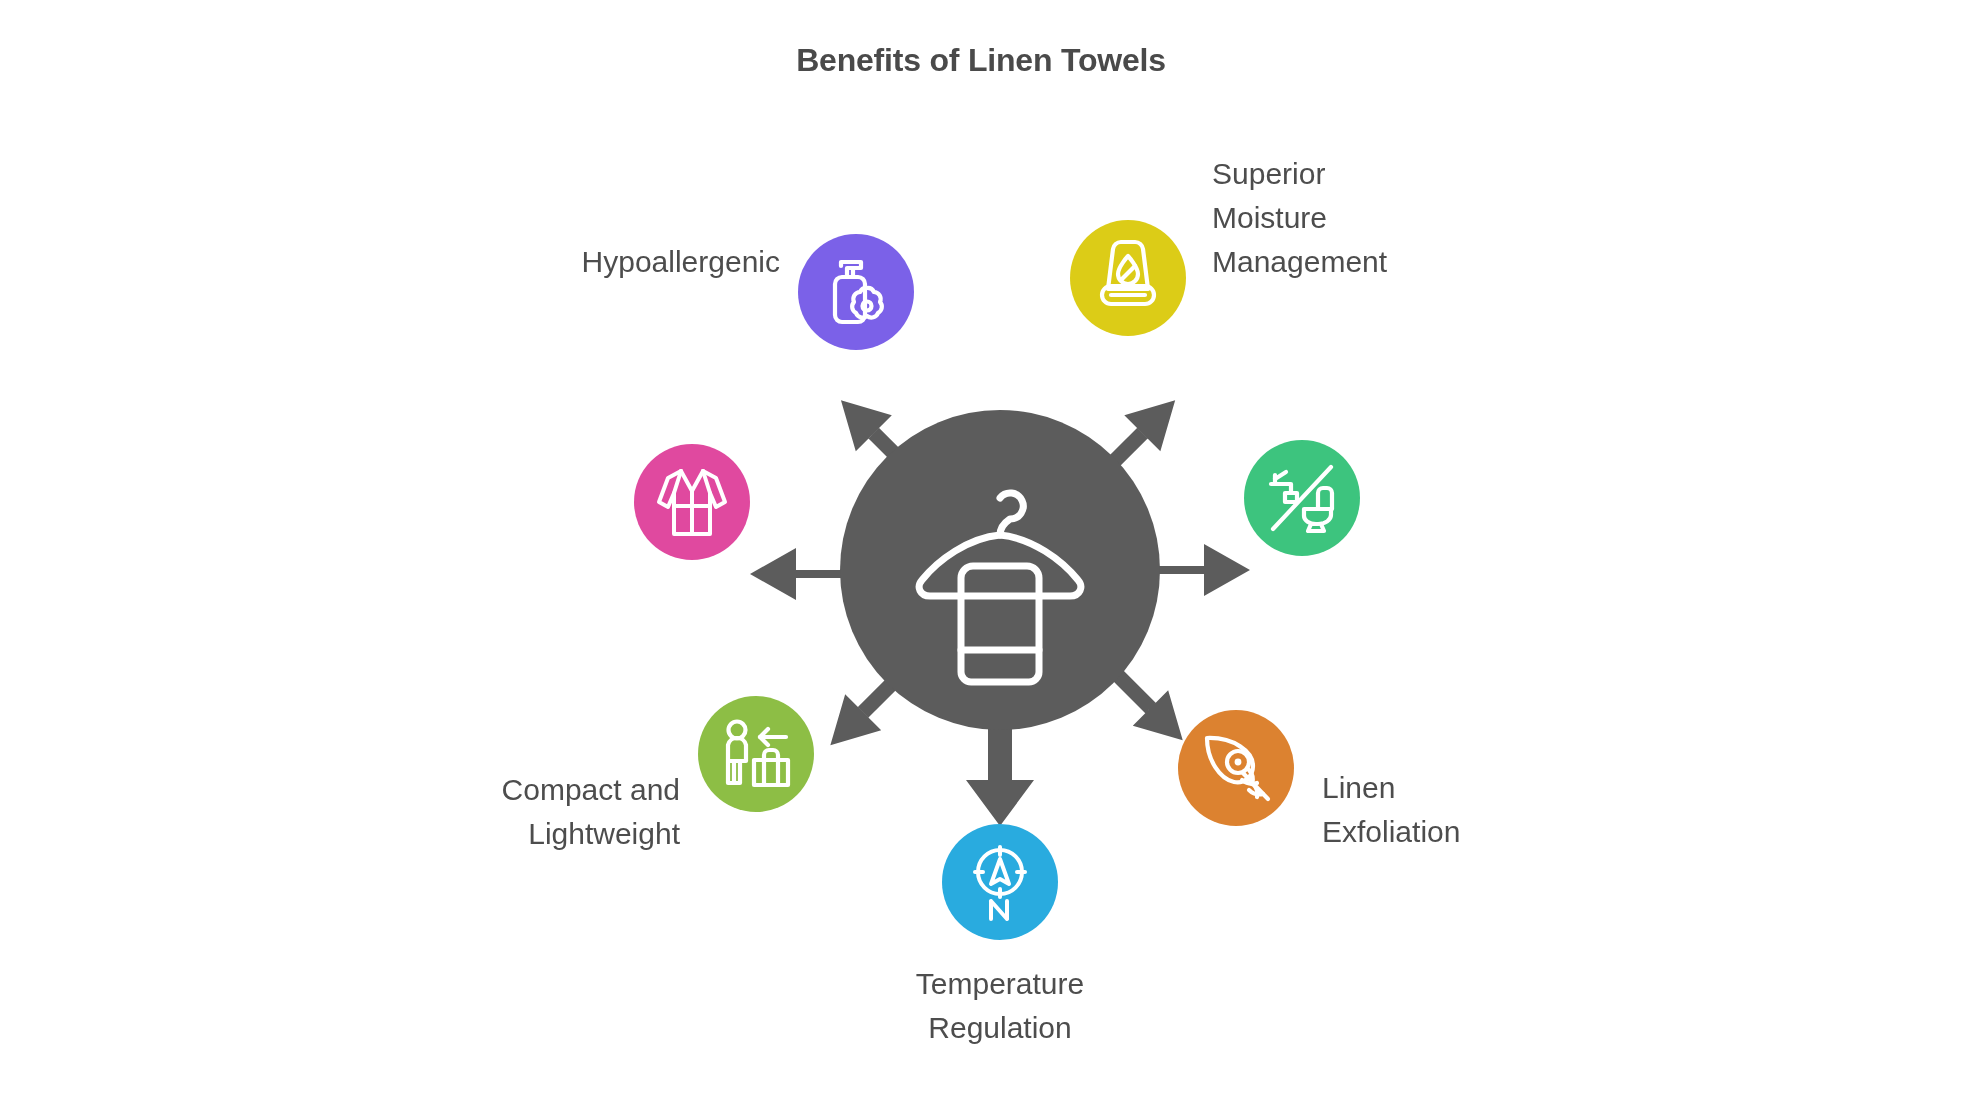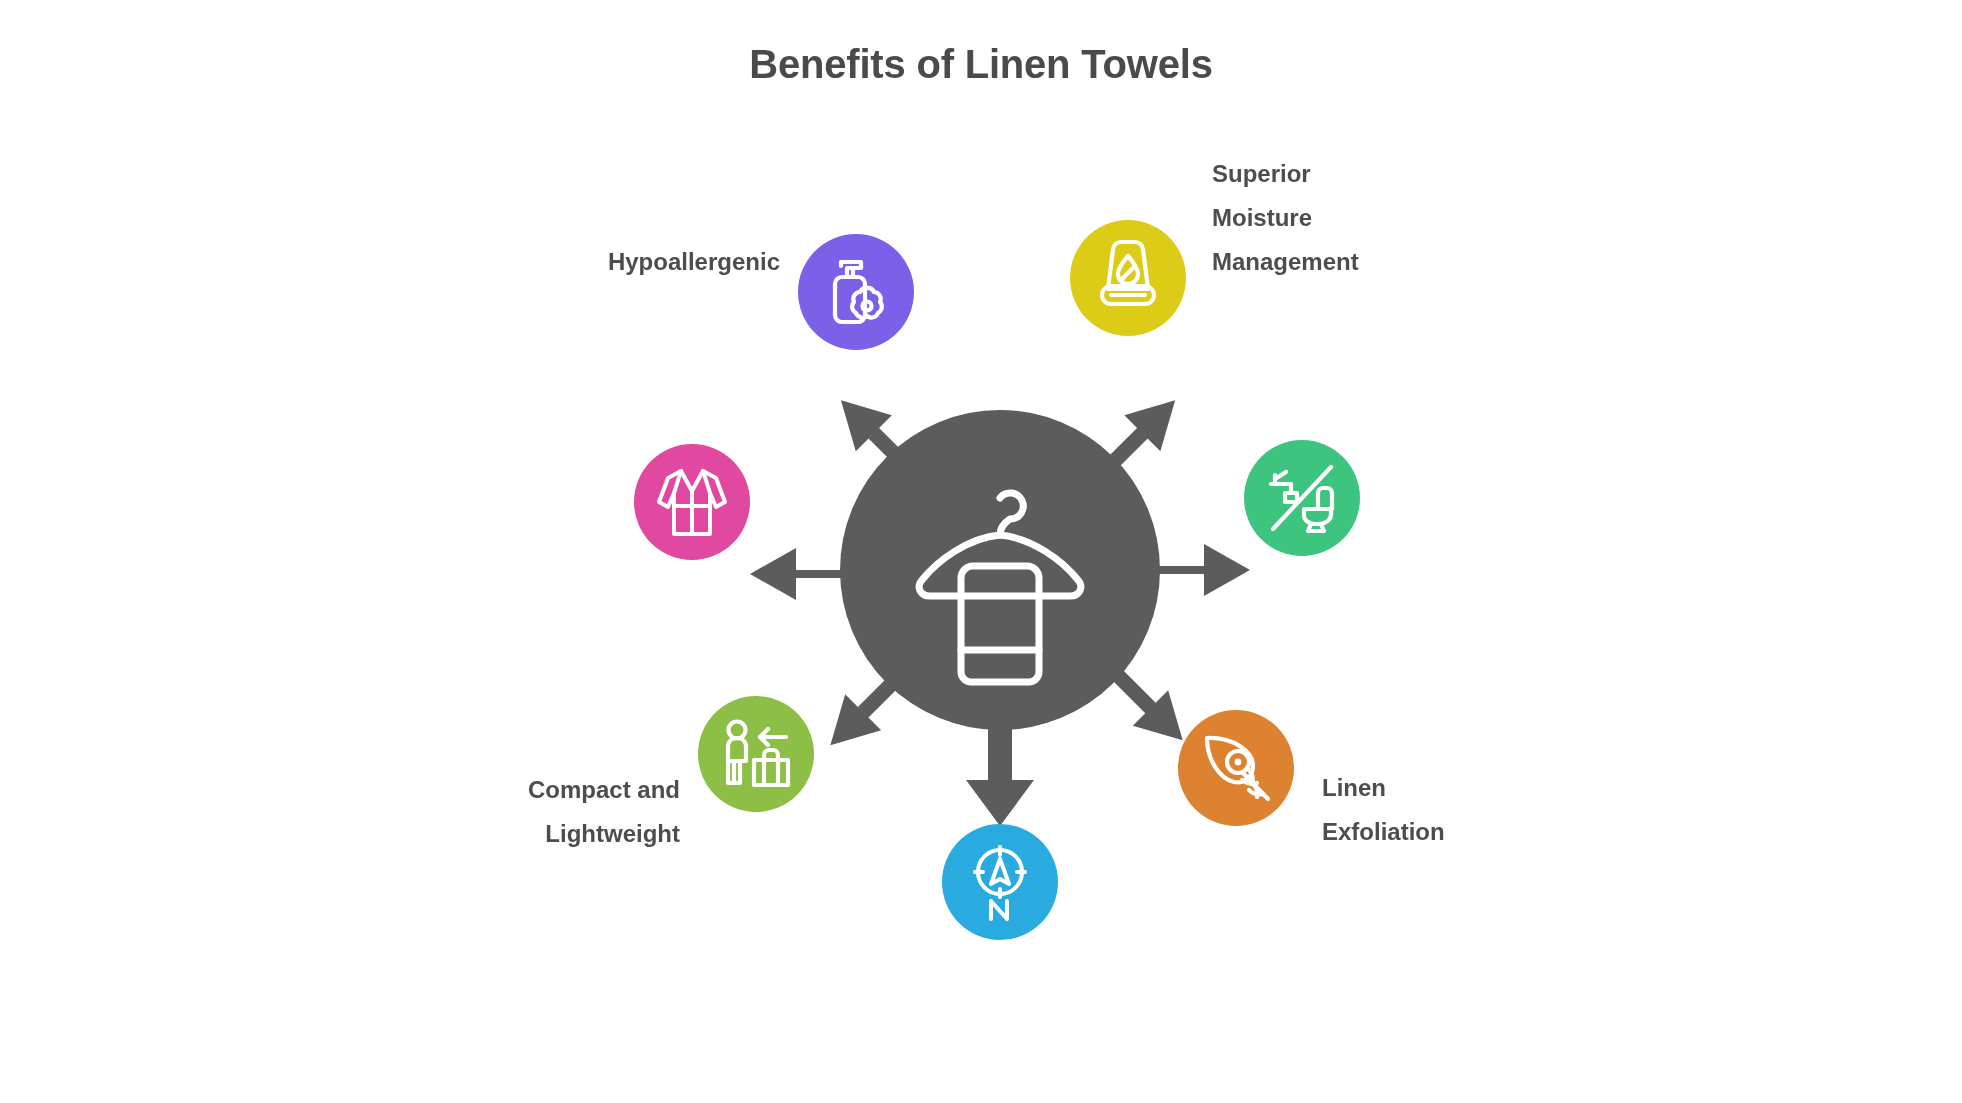--- a/index.html
+++ b/index.html
@@ -21,21 +21,21 @@
     width: 1962px;
     height: 1103px;
   }
 
   .title {
     position: absolute;
     top: 42px;
     left: 0;
     width: 1962px;
     text-align: center;
-    font-size: 40px;
+    font-size: 32px;
     font-weight: bold;
     color: #4a4a4a;
     letter-spacing: -0.2px;
   }
 
   
   .hub {
     position: absolute;
     left: 742px;
     top: 312px;
@@ -52,25 +52,24 @@
     border-radius: 50%;
     display: flex;
     align-items: center;
     justify-content: center;
   }
   .node svg { display: block; }
 
   
   .label {
     position: absolute;
-    font-size: 24px;
+    font-size: 30px;
     line-height: 44px;
     color: #4d4d4d;
     white-space: pre-line;
-    font-weight: bold;
   }
   .label.right-align { text-align: right; }
   .label.left-align  { text-align: left; }
   .label.center-align{ text-align: center; }
 </style>
 </head>
 <body>
 
 <div id="infographic">
 
@@ -199,14 +198,16 @@
     <svg width="78" height="78" viewBox="0 0 78 78" fill="none" stroke="#ffffff" stroke-width="4" stroke-linecap="round" stroke-linejoin="round">
       <circle cx="39" cy="29" r="22"></circle>
       <path d="M39 4 L39 12"></path>
       <path d="M39 46 L39 54"></path>
       <path d="M14 29 L22 29"></path>
       <path d="M56 29 L64 29"></path>
       <path d="M39 16 L30 41 L39 36 L48 41 Z"></path>
       <path d="M30 58 L30 76 M30 58 L46 76 M46 76 L46 58"></path>
     </svg>
   </div>
+  <div class="label center-align" style="left:850px; top:962px; width:300px;">Temperature
+Regulation</div>
 
 </div>
 
 </body></html>

